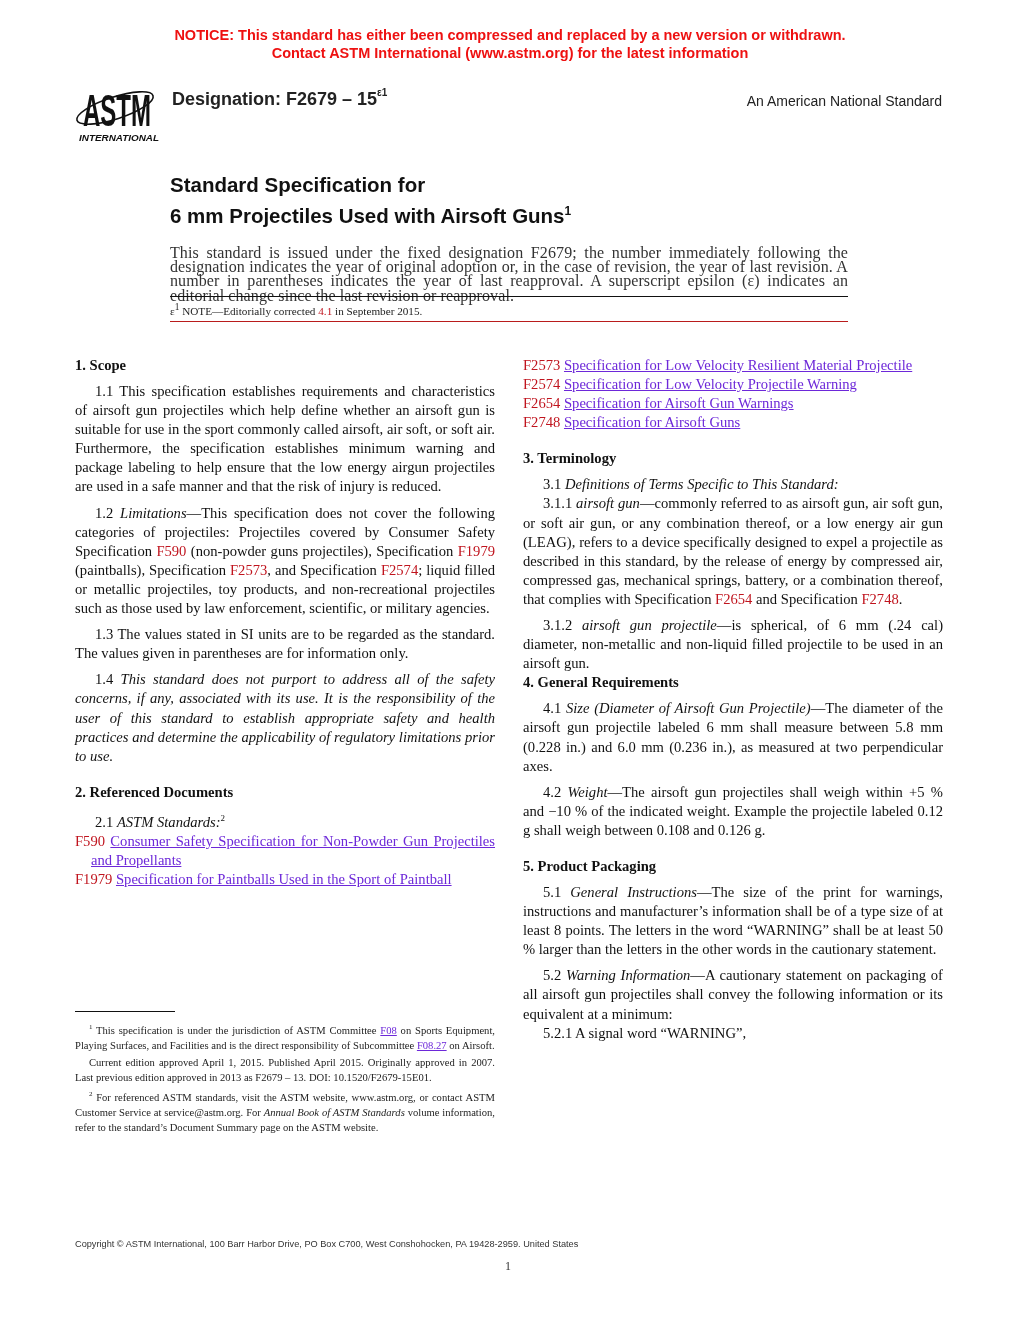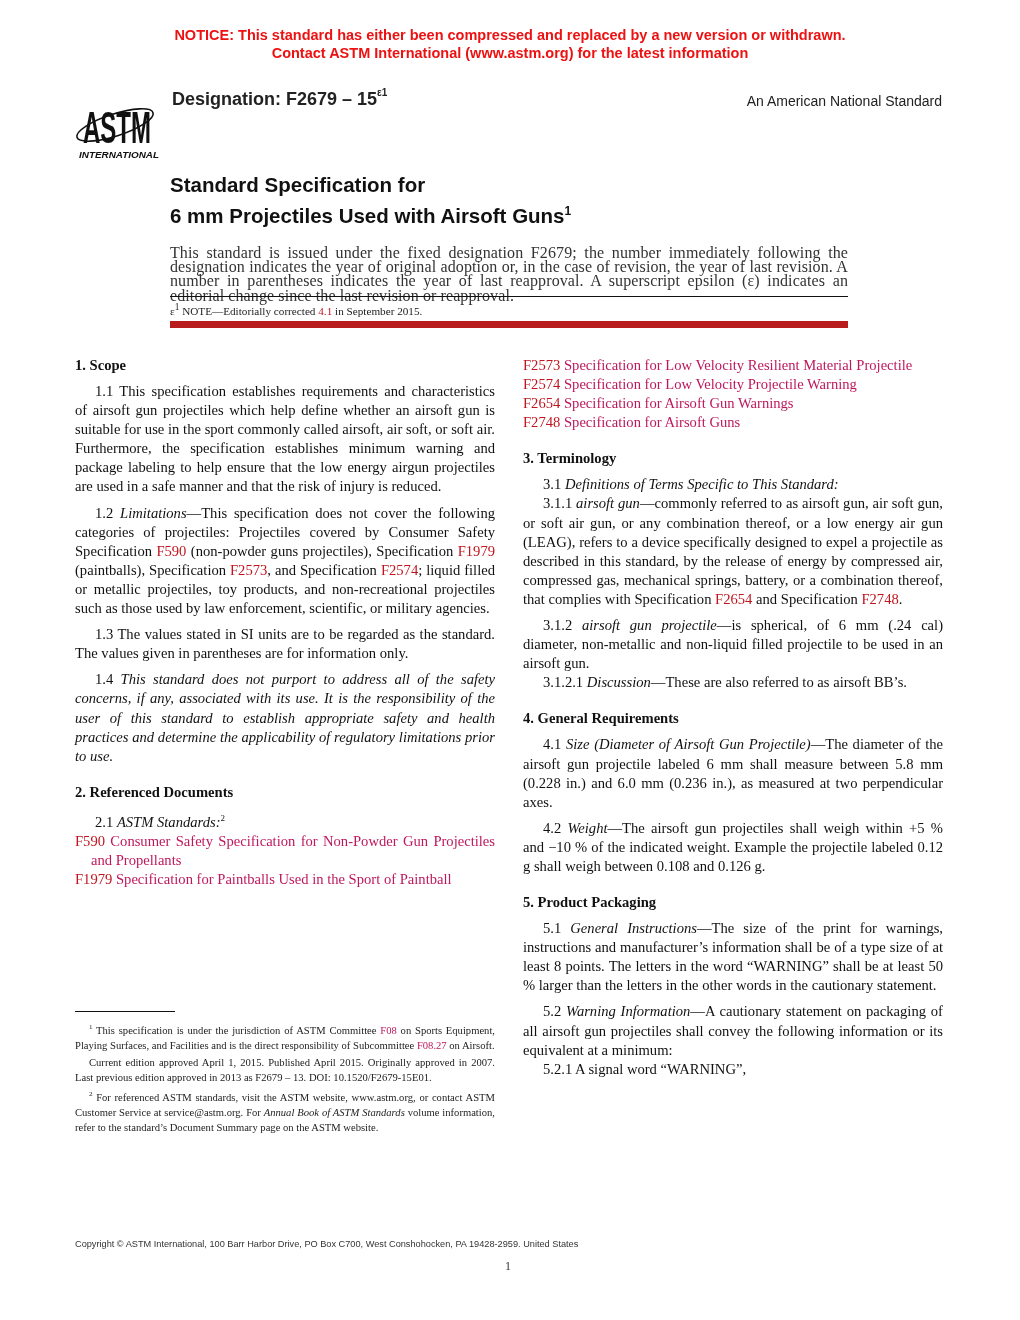--- a/index.html
+++ b/index.html
@@ -3,42 +3,42 @@
 <meta charset="utf-8">
 <style>
   html, body { margin: 0; padding: 0; background: #ffffff; }
   body { width: 1020px; height: 1320px; position: relative; overflow: hidden; color: #111; }
   .serif { font-family: "Liberation Serif", "DejaVu Serif", serif; }
   .sans { font-family: "Liberation Sans", "DejaVu Sans", sans-serif; }
   .abs { position: absolute; }
 
   .notice { left: 0; width: 1020px; top: 26px; text-align: center; color: #ee1111; font-weight: bold; font-size: 14.5px; line-height: 18px; }
 
-  .logo { left: 70px; top: 78px; width: 95px; height: 70px; margin-top: 17px; }
+  .logo { left: 70px; top: 78px; width: 95px; height: 70px; }
   .designation { left: 172px; top: 89px; font-size: 18px; font-weight: bold; color: #222; }
   .designation sup { font-size: 10px; position: relative; top: -2px; }
   .ans { right: 78px; top: 93px; font-size: 14px; color: #222; }
 
   .title { left: 170px; top: 172px; font-size: 20.5px; font-weight: bold; line-height: 26px; color: #111; }
   .title sup { font-size: 12px; }
 
   .issued { left: 170px; top: 246px; width: 678px; font-size: 16px; line-height: 14.2px; color: #333; text-align: justify; letter-spacing: 0.1px; }
 
-  .note-box { left: 170px; top: 296px; width: 678px; border-top: 1px solid #111; border-bottom: 7px solid #b91c1c; padding: 5px 0 4px; font-size: 11.2px; color: #222; }
+  .note-box { left: 170px; top: 296px; width: 678px; border-top: 1px solid #111; border-bottom: 1px solid #b91c1c; padding: 5px 0 4px; font-size: 11.2px; color: #222; }
 
   .col { top: 356px; width: 420px; font-size: 14.6px; line-height: 19.1px; text-align: justify; }
   .col-left { left: 75px; }
   .col-right { left: 523px; }
 
   h2.sec { font-size: 14.6px; font-weight: bold; margin: 0 0 7px 0; line-height: 19px; }
   p.para { margin: 0 0 7px 0; text-indent: 20px; }
   p.para.tight { margin-bottom: 0; }
   .it { font-style: italic; }
   .red { color: #c0141e; }
-  .blue { color: #be185d; }
+  .blue { color: #6d28d9; text-decoration: underline; }
 
   .ref { margin: 0; padding-left: 16px; text-indent: -16px; text-align: justify; }
 
   .fn-rule { left: 75px; top: 1011px; width: 100px; border-top: 1px solid #111; }
   .footnotes { left: 75px; top: 1020px; width: 420px; font-size: 10.6px; line-height: 15.2px; color: #222; text-align: justify; }
   .footnotes p { margin: 0 0 2px 0; text-indent: 14px; }
   .footnotes sup { font-size: 7px; }
 
   .copyright { left: 75px; top: 1239px; font-size: 9.2px; color: #333; }
   .pagenum { left: 505px; top: 1259px; font-size: 12px; color: #333; }
@@ -98,21 +98,20 @@
 <div class="abs col col-right serif">
   <p class="ref"><span class="red">F2573</span> <span class="blue">Specification for Low Velocity Resilient Material Projectile</span></p>
   <p class="ref"><span class="red">F2574</span> <span class="blue">Specification for Low Velocity Projectile Warning</span></p>
   <p class="ref"><span class="red">F2654</span> <span class="blue">Specification for Airsoft Gun Warnings</span></p>
   <p class="ref" style="margin-bottom:17px"><span class="red">F2748</span> <span class="blue">Specification for Airsoft Guns</span></p>
 
   <h2 class="sec">3. Terminology</h2>
   <p class="para tight"><span>3.1 </span><span class="it">Definitions of Terms Specific to This Standard:</span></p>
   <p class="para"><span>3.1.1 </span><span class="it">airsoft gun</span><span>—commonly referred to as airsoft gun, air soft gun, or soft air gun, or any combination thereof, or a low energy air gun (LEAG), refers to a device specifically designed to expel a projectile as described in this standard, by the release of energy by compressed air, compressed gas, mechanical springs, battery, or a combination thereof, that complies with Specification </span><span class="red">F2654</span><span> and Specification </span><span class="red">F2748</span><span>.</span></p>
   <p class="para tight"><span>3.1.2 </span><span class="it">airsoft gun projectile</span><span>—is spherical, of 6 mm (.24 cal) diameter, non-metallic and non-liquid filled projectile to be used in an airsoft gun.</span></p>
-  <p class="para" style="margin-bottom:17px"><span>3.1.2.1 </span><span class="it">Discussion</span><span>—These are also referred to as airsoft BB’s.</span></p>
 
   <h2 class="sec">4. General Requirements</h2>
   <p class="para"><span>4.1 </span><span class="it">Size (Diameter of Airsoft Gun Projectile)</span><span>—The diameter of the airsoft gun projectile labeled 6 mm shall measure between 5.8 mm (0.228 in.) and 6.0 mm (0.236 in.), as measured at two perpendicular axes.</span></p>
   <p class="para" style="margin-bottom:17px"><span>4.2 </span><span class="it">Weight</span><span>—The airsoft gun projectiles shall weigh within +5 % and −10 % of the indicated weight. Example the projectile labeled 0.12 g shall weigh between 0.108 and 0.126 g.</span></p>
 
   <h2 class="sec">5. Product Packaging</h2>
   <p class="para"><span>5.1 </span><span class="it">General Instructions</span><span>—The size of the print for warnings, instructions and manufacturer’s information shall be of a type size of at least 8 points. The letters in the word “WARNING” shall be at least 50 % larger than the letters in the other words in the cautionary statement.</span></p>
   <p class="para tight"><span>5.2 </span><span class="it">Warning Information</span><span>—A cautionary statement on packaging of all airsoft gun projectiles shall convey the following information or its equivalent at a minimum:</span></p>
   <p class="para tight">5.2.1 A signal word “WARNING”,</p>
 </div>

